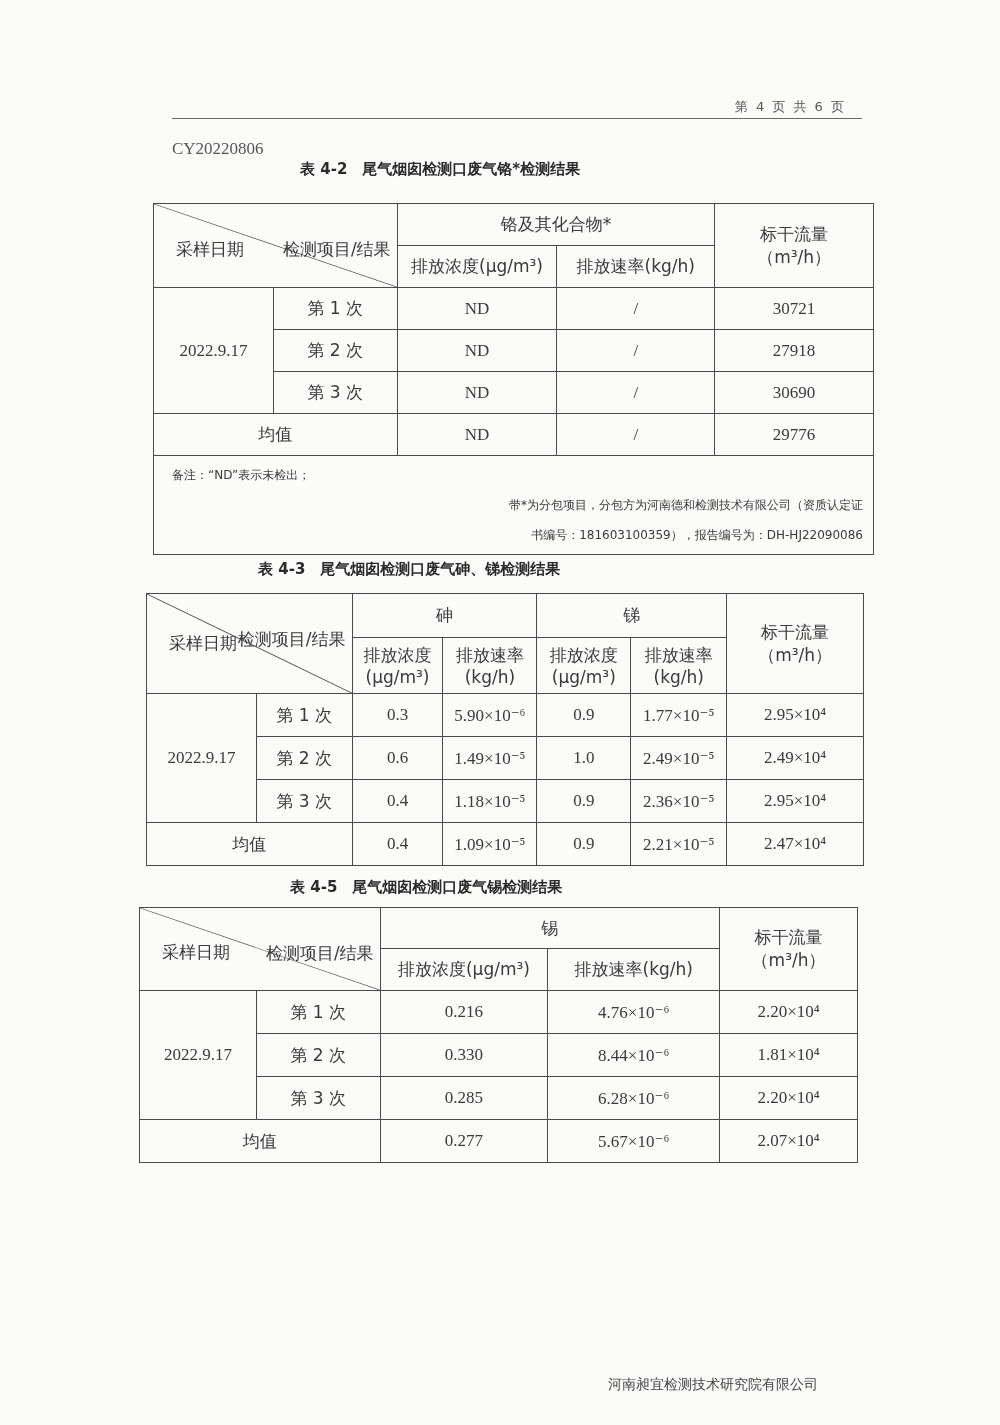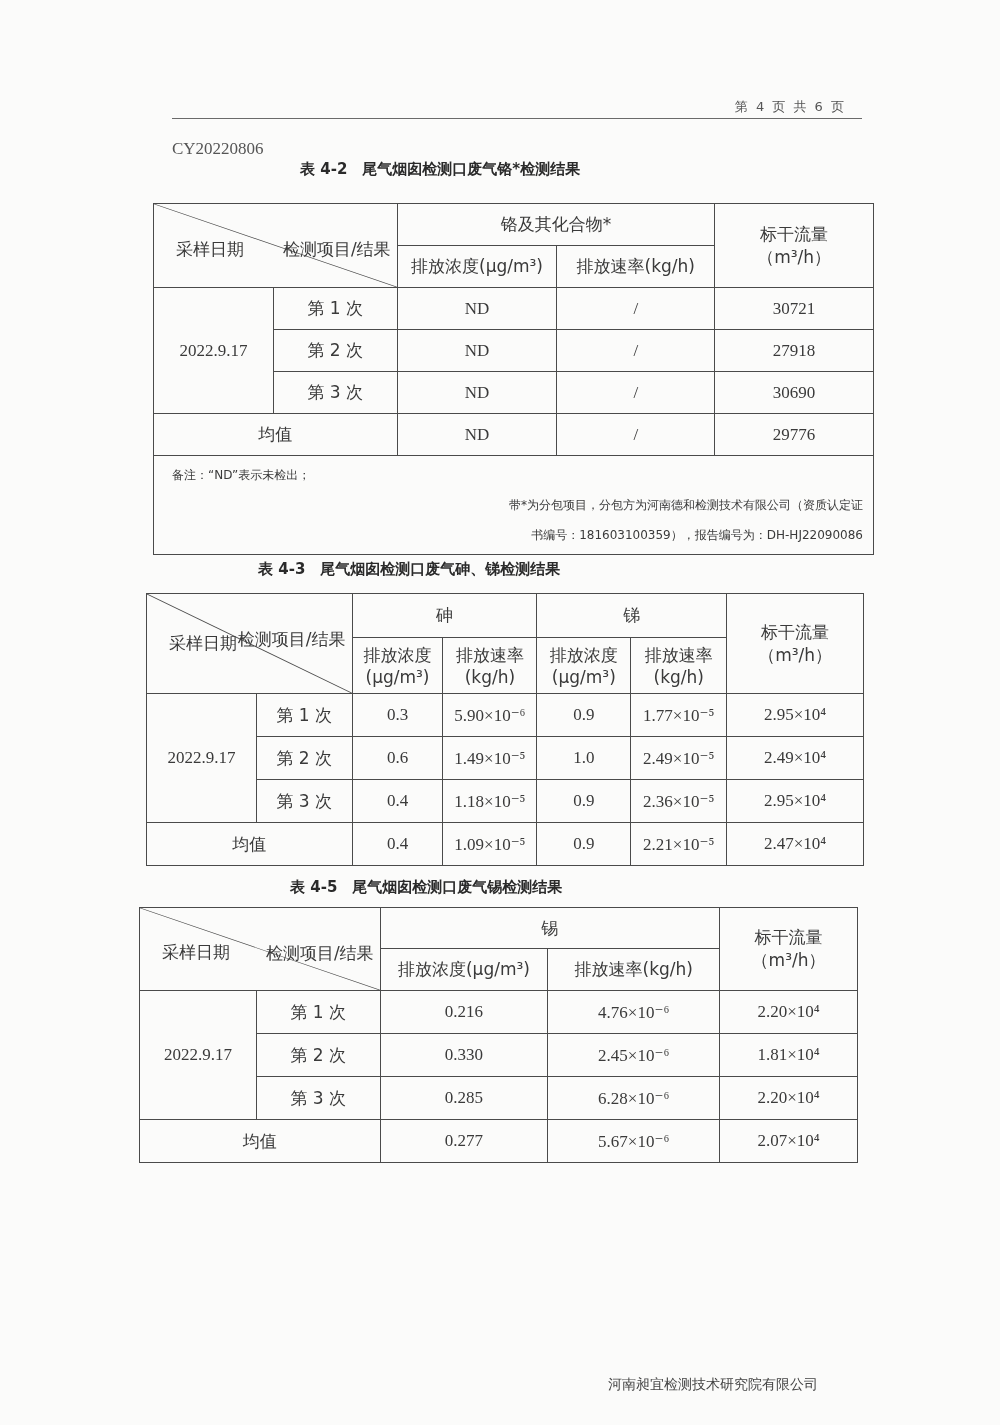--- a/index.html
+++ b/index.html
@@ -212,21 +212,21 @@
   <tr style="height:43px">
     <td rowspan="3">2022.9.17</td>
     <td class="cjk">第 1 次</td>
     <td>0.216</td>
     <td>4.76×10⁻⁶</td>
     <td>2.20×10⁴</td>
   </tr>
   <tr style="height:43px">
     <td class="cjk">第 2 次</td>
     <td>0.330</td>
-    <td>2.45×10⁻⁶</td>
+    <td>8.44×10⁻⁶</td>
     <td>1.81×10⁴</td>
   </tr>
   <tr style="height:43px">
     <td class="cjk">第 3 次</td>
     <td>0.285</td>
     <td>6.28×10⁻⁶</td>
     <td>2.20×10⁴</td>
   </tr>
   <tr style="height:43px">
     <td colspan="2" class="cjk">均值</td>

